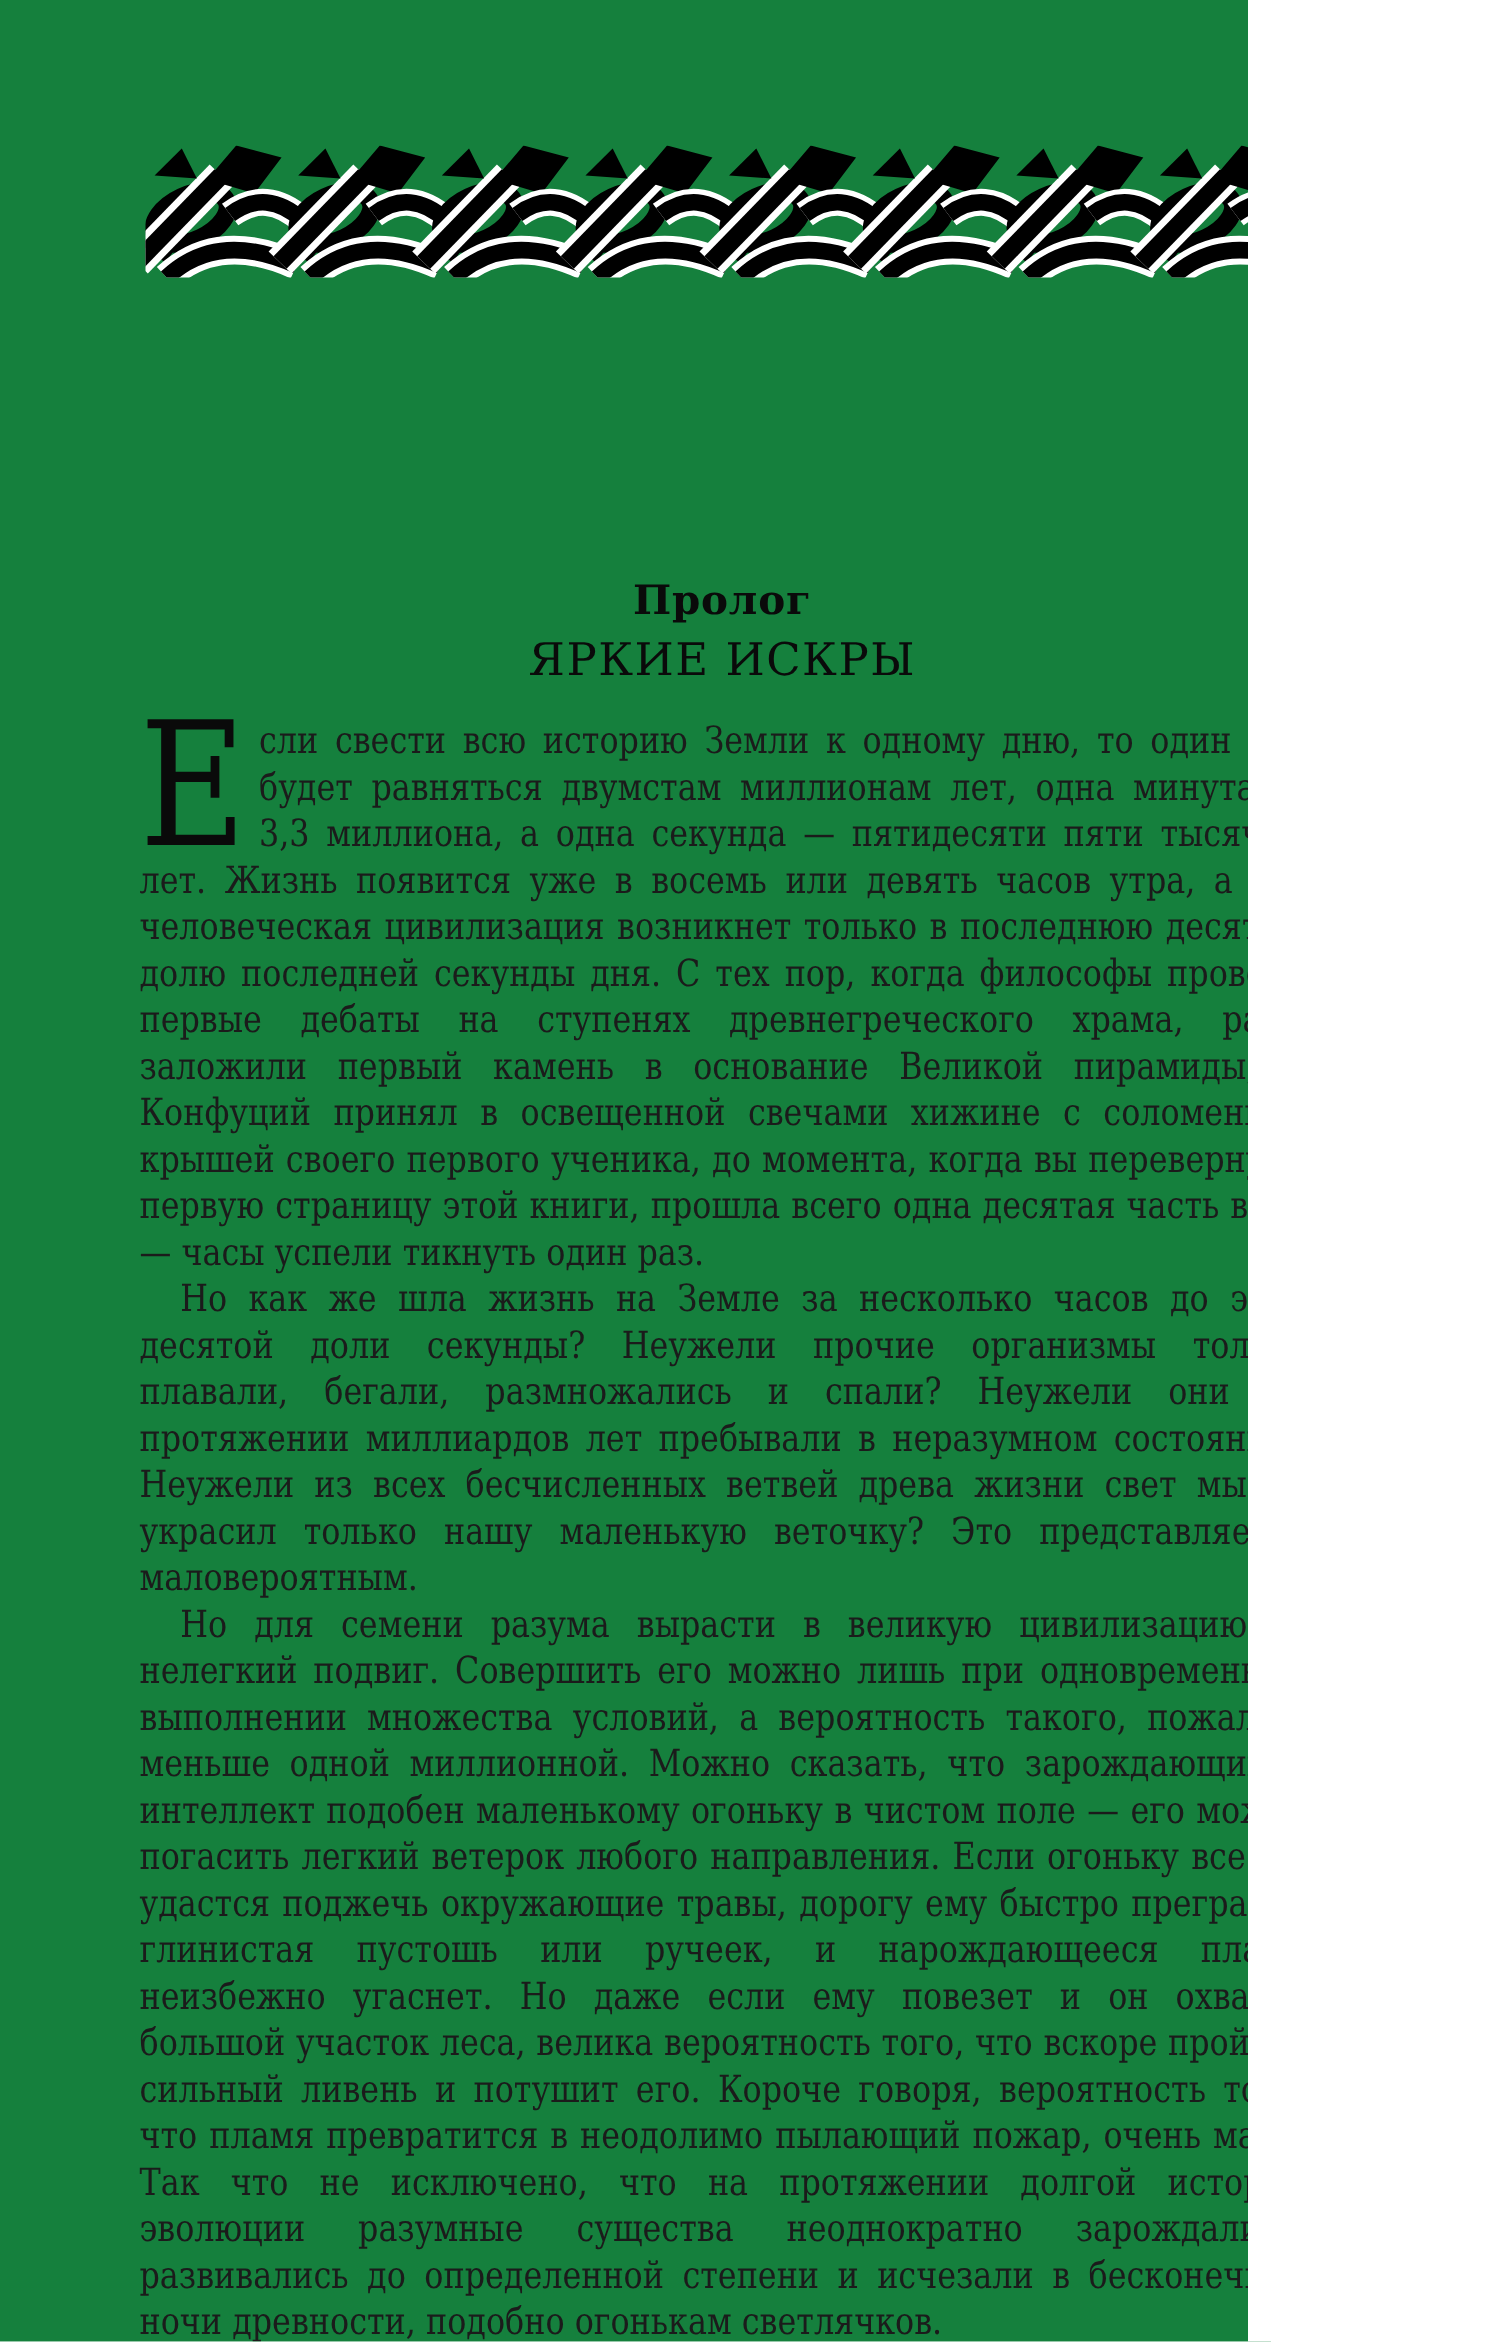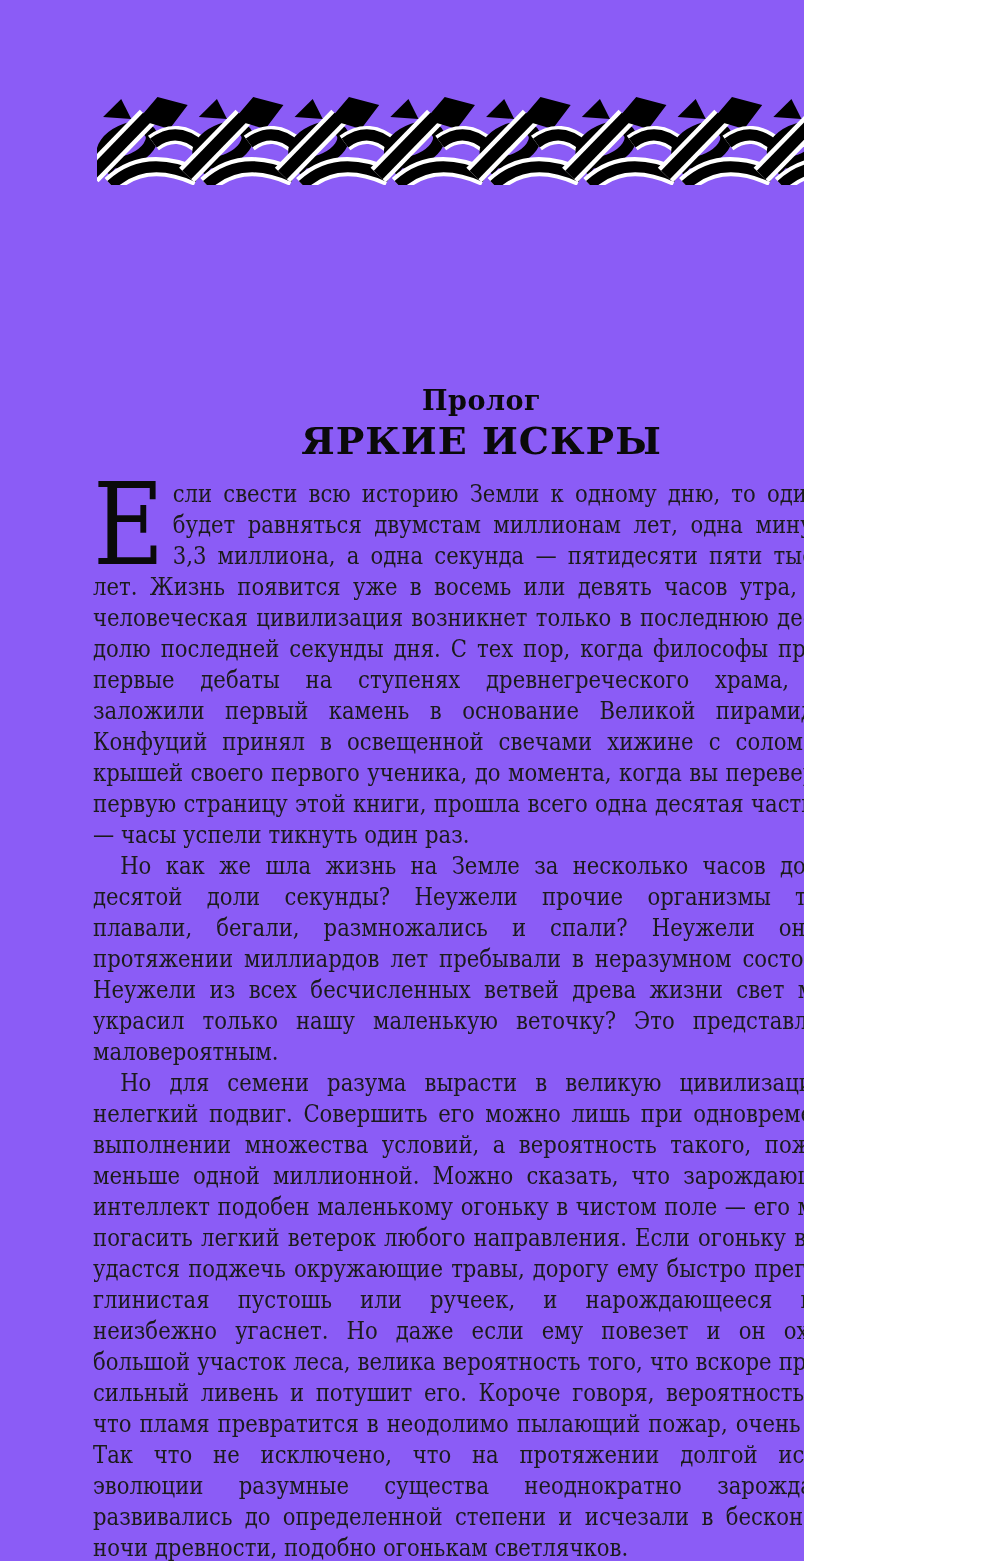--- a/index.html
+++ b/index.html
@@ -4,23 +4,24 @@
 <style>
   html, body {
     margin: 0;
     padding: 0;
     background: #ffffff;
   }
   .page {
     position: relative;
     width: 804px;
     height: 1561px;
-    background: #8b5cf6;
+    background: #15803d;
     overflow: hidden;
     font-family: "DejaVu Serif", serif;
+    padding-left: 28px;
   }
   .ornament {
     position: absolute;
     left: 97px;
     top: 97px;
     width: 766px;
     height: 88px;
     display: block;
   }
   .titles {
@@ -31,22 +32,22 @@
     text-align: center;
     color: #0a0a0a;
   }
   .kicker {
     font-weight: 700;
     font-size: 27px;
     line-height: 33px;
     letter-spacing: 0.5px;
   }
   .title {
-    font-weight: 700;
-    font-size: 38px;
+    font-weight: 400;
+    font-size: 30px;
     line-height: 38px;
     margin-top: 5px;
     letter-spacing: 1px;
   }
   .bodytext {
     position: absolute;
     left: 93px;
     top: 478px;
     width: 917px;
     transform: scaleX(0.848);

